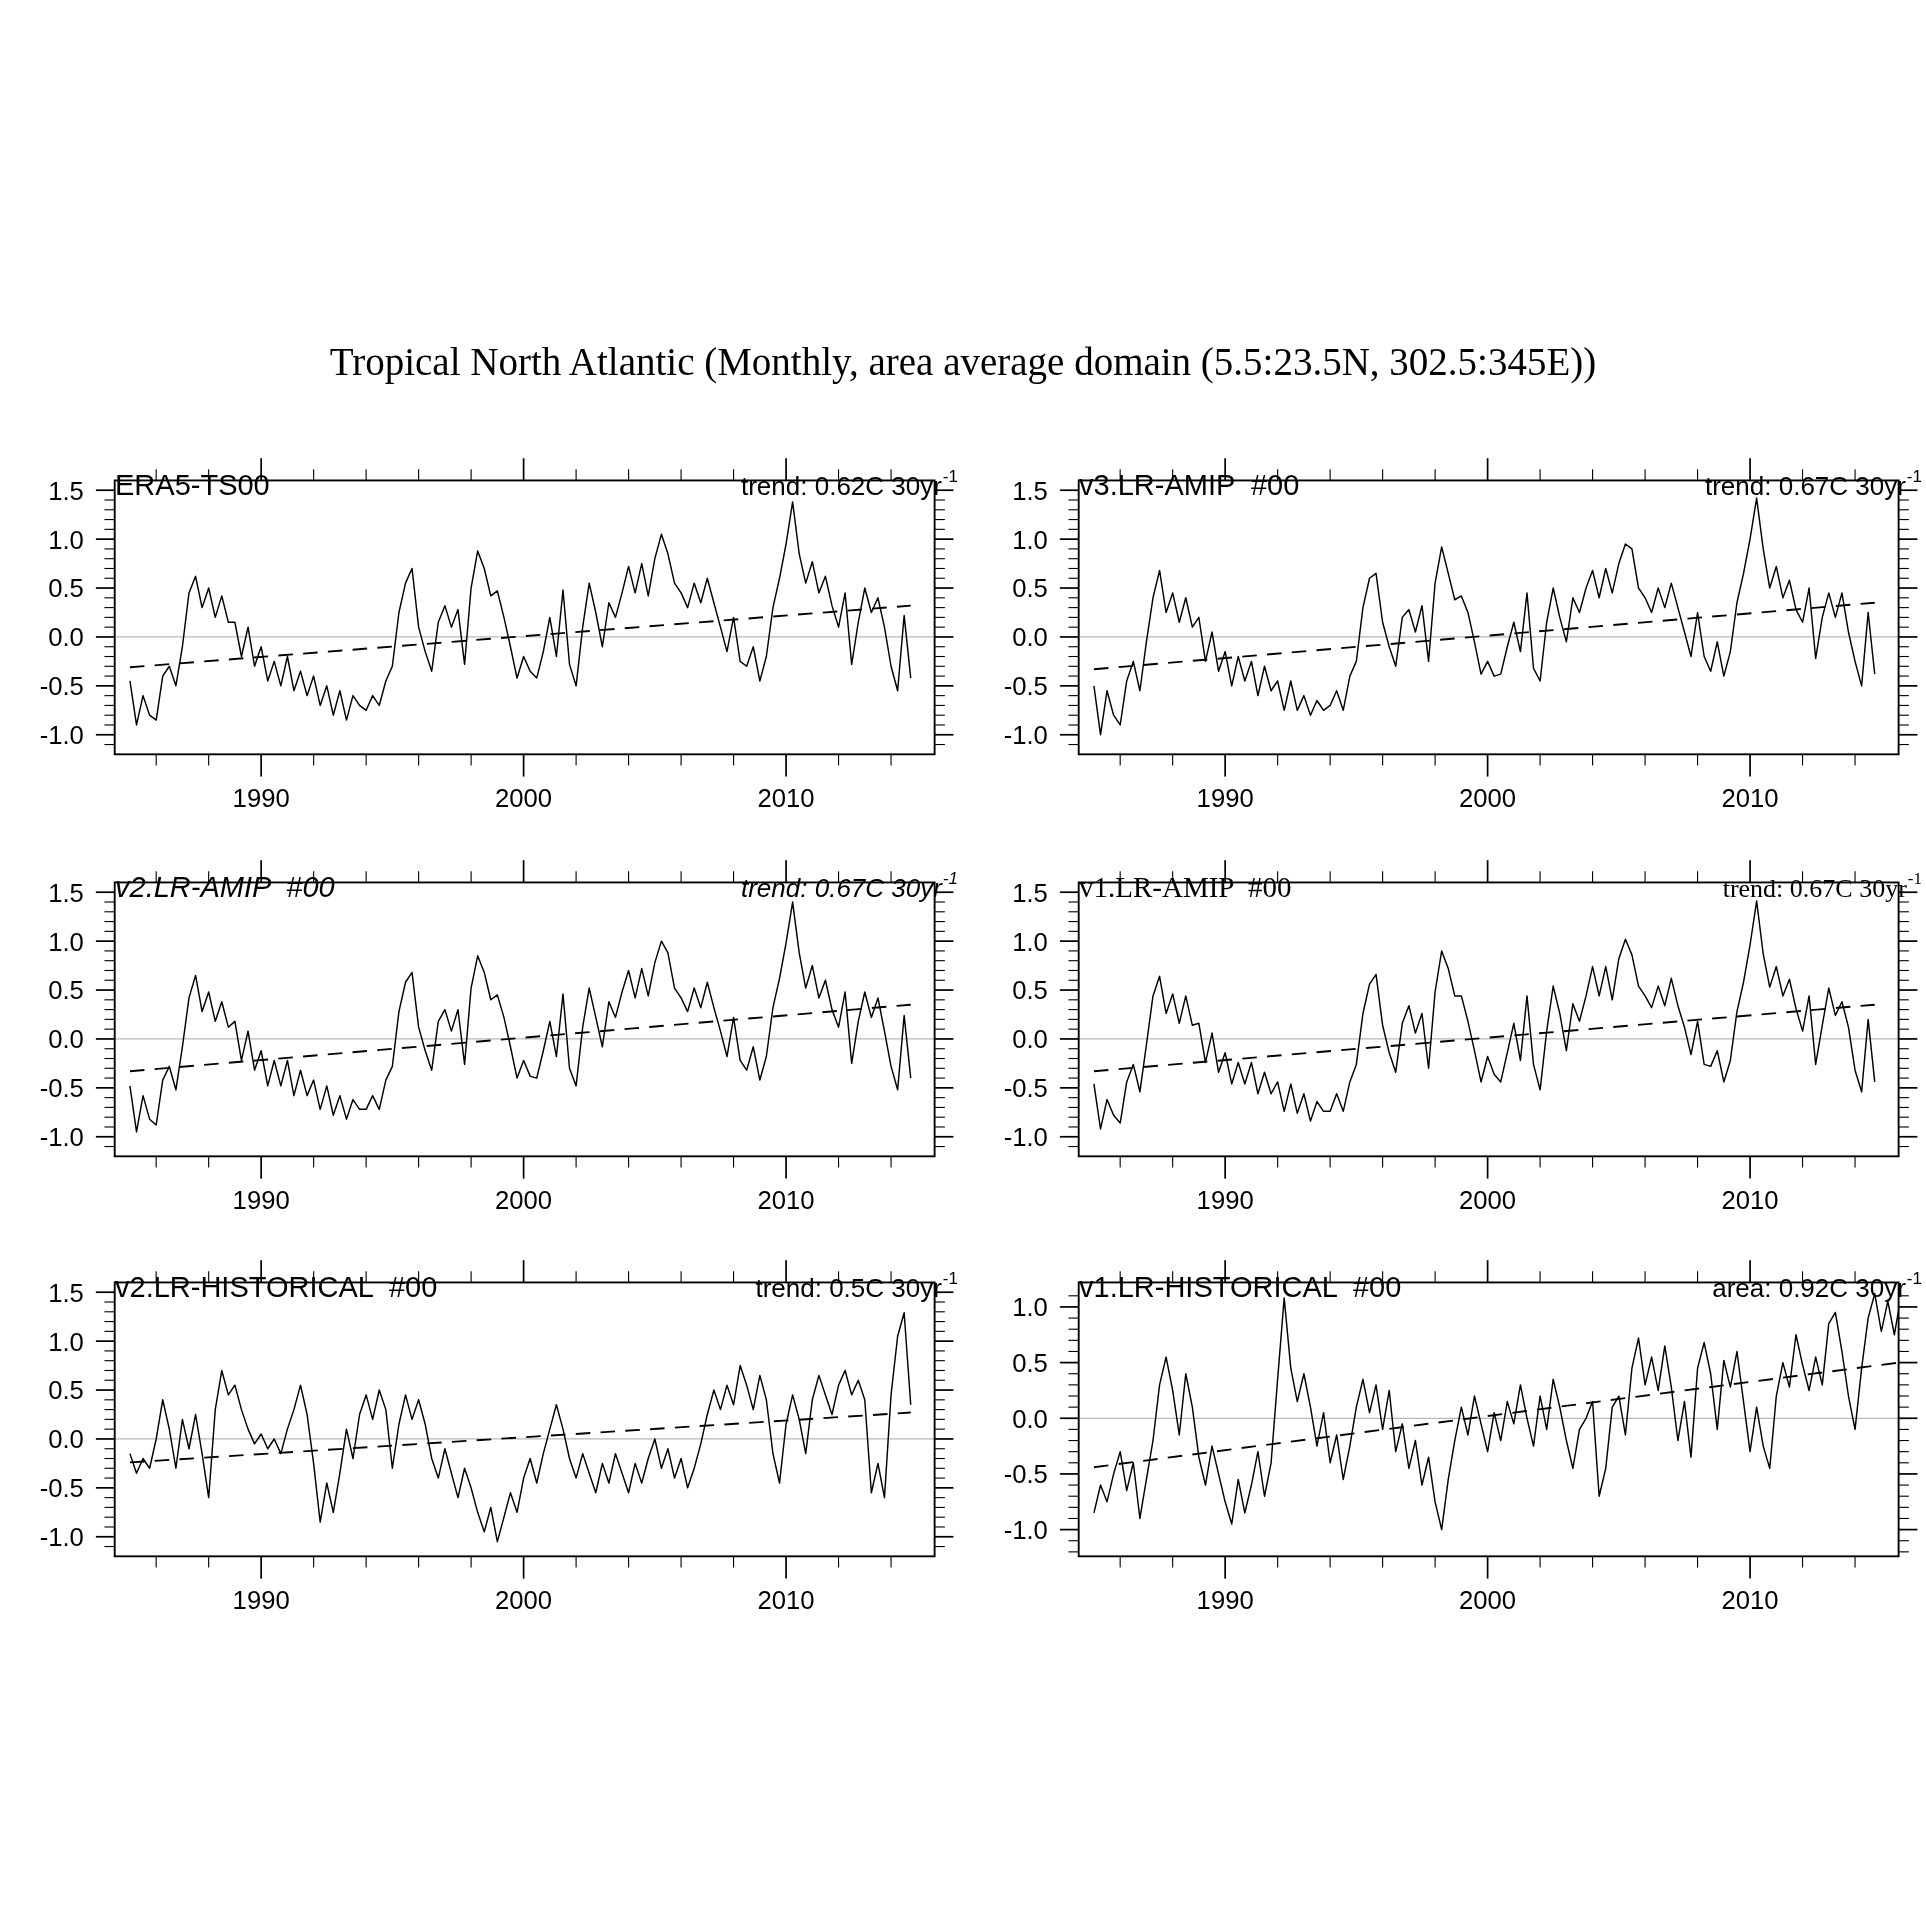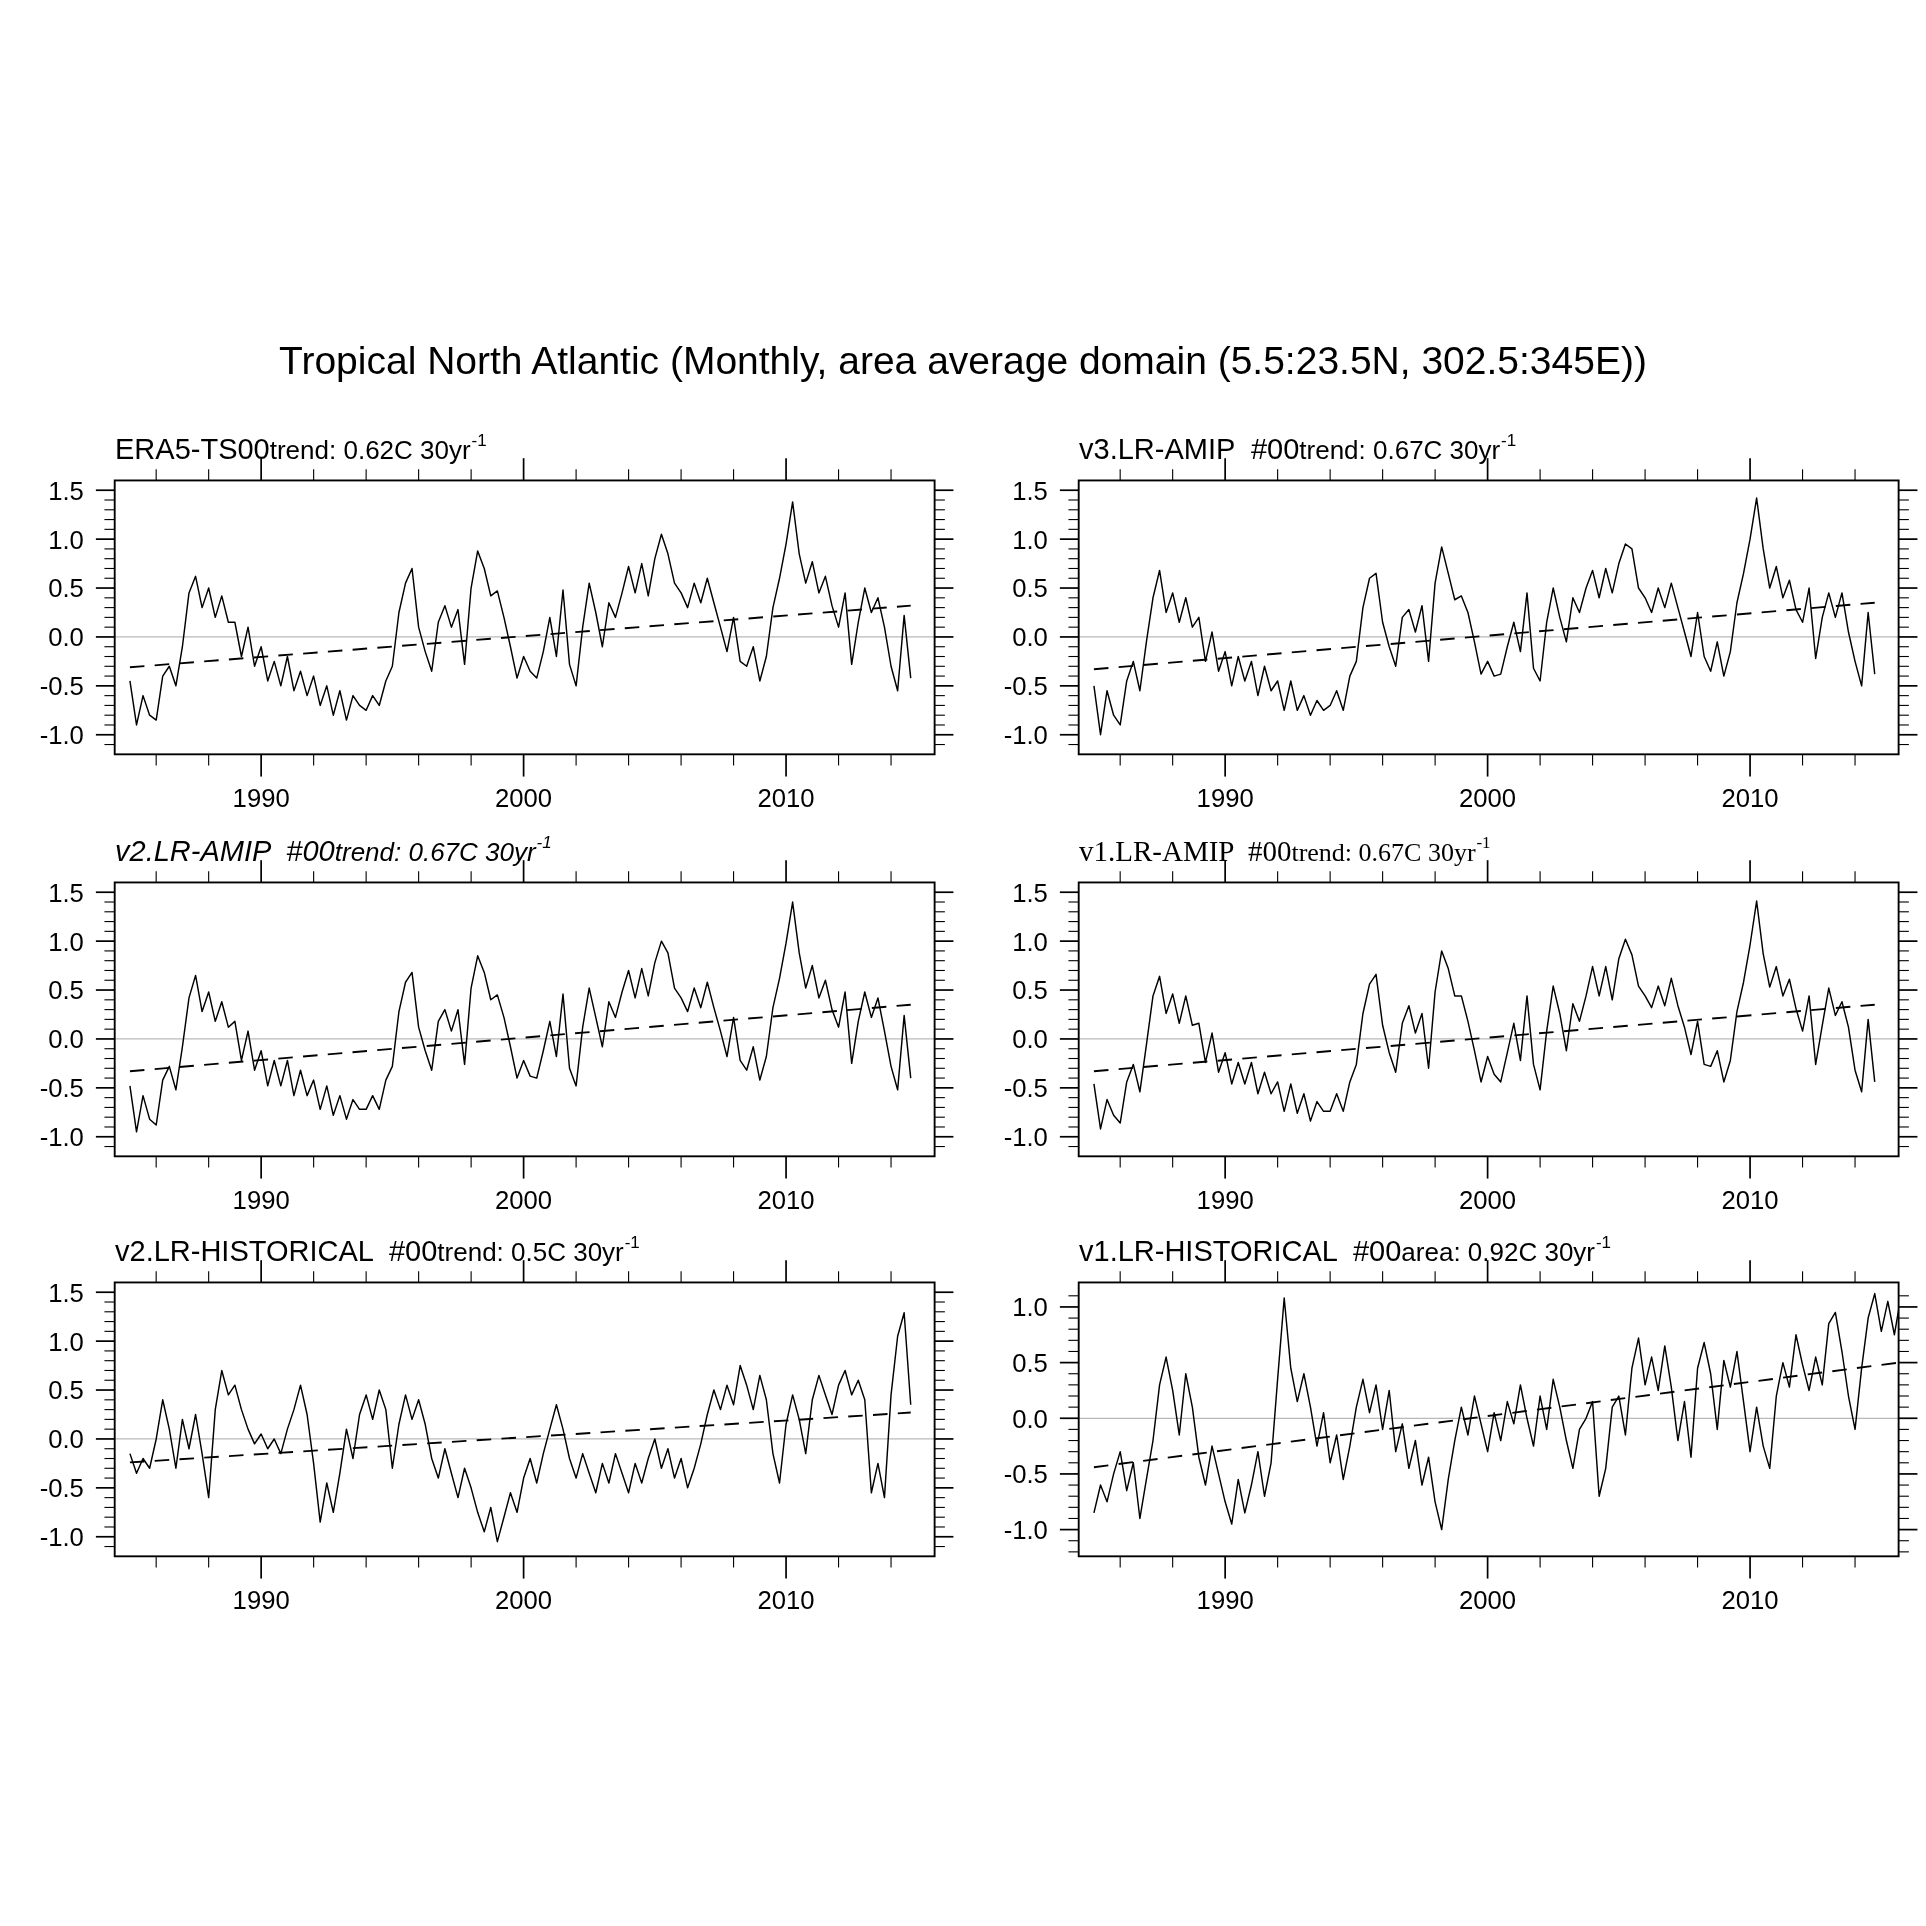--- a/index.html
+++ b/index.html
@@ -1,21 +1,21 @@
 <!DOCTYPE html>
 <html style="font-size:13.7px"><head>
 <meta charset="utf-8">
 <style>
   html,body{margin:0;padding:0;background:#ffffff;}
   .page{position:relative;width:1926px;height:1926px;background:#ffffff;overflow:hidden;
         font-family:"Liberation Sans",sans-serif;color:#000;}
   .fig-title{position:absolute;top:339px;left:0;width:1926px;text-align:center;
-             font-size:39px;letter-spacing:0px;white-space:pre;}
-  .panel-header{position:absolute;display:flex;justify-content:flex-start;align-items:baseline;
-                width:842px;height:39px;}
+             font-size:39px;letter-spacing:0px;white-space:pre;font-family:Liberation Serif, serif;}
+  .panel-header{position:absolute;display:flex;justify-content:space-between;align-items:baseline;
+                width:842px;height:39px;margin-top:36px;}
   .panel-header .plabel{font-size:29px;white-space:pre;}
   .panel-header .ptrend{font-size:26px;white-space:pre;}
   .panel-header .ptrend sup{font-size:17px;position:relative;top:-3.4px;left:0.9px;}
   .plot-holder{position:absolute;}
   .plot-holder svg{display:block;}
   
   .hdr-0{left:115px;top:433px;}  .hdr-1{left:1079px;top:433px;}
   .hdr-2{left:115px;top:835px;font-style:italic;}  .hdr-3{left:1079px;top:835px;font-family:Liberation Serif, serif;}
   .hdr-4{left:115px;top:1235px;} .hdr-5{left:1079px;top:1235px;}
 </style>

